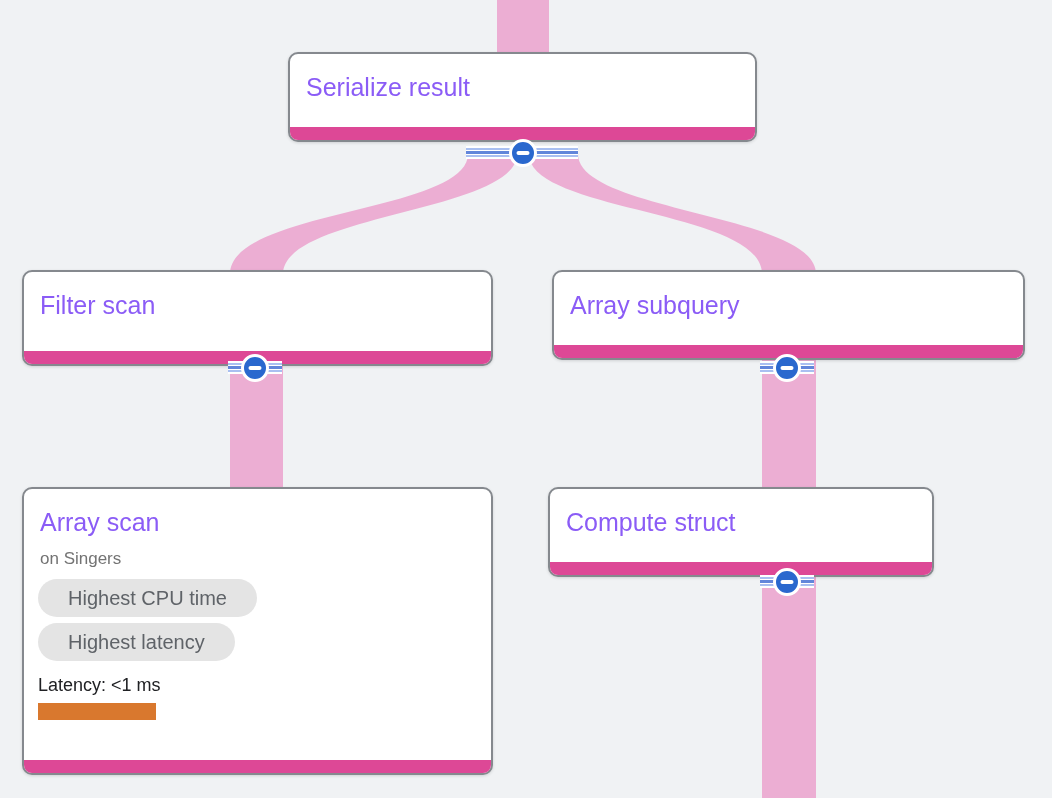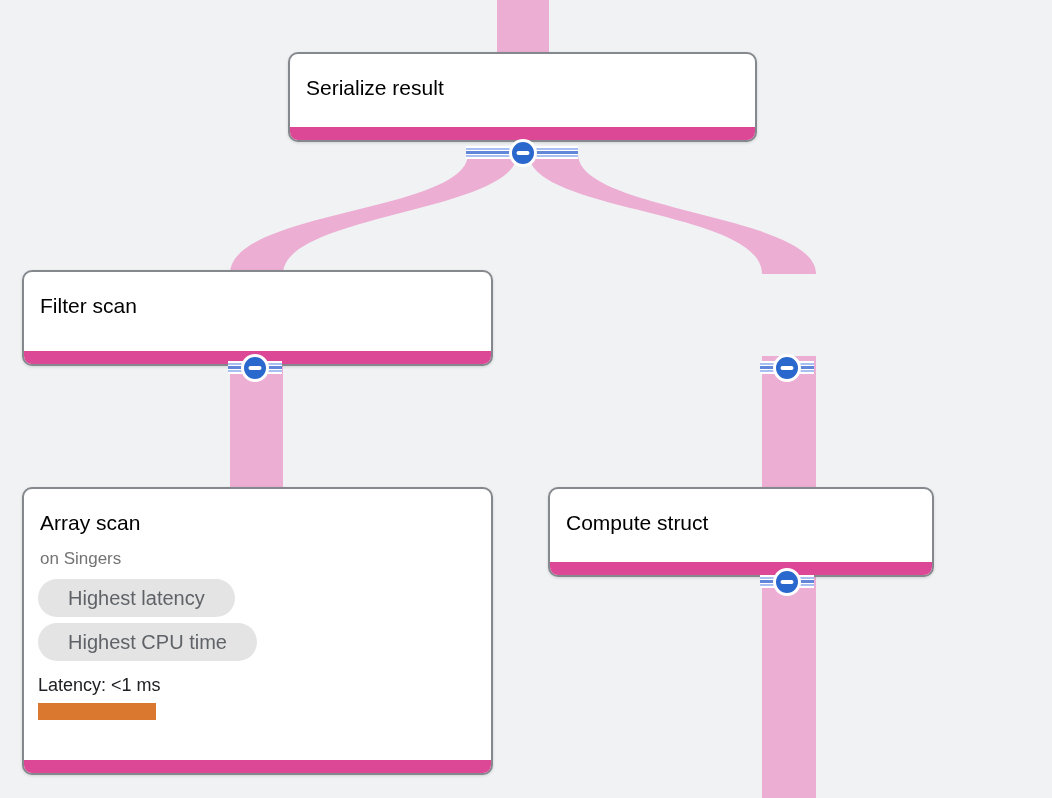--- a/index.html
+++ b/index.html
@@ -26,23 +26,23 @@
     z-index: 2;
     overflow: hidden;
   }
   .node .accent {
     position: absolute;
     left: 0; right: 0; bottom: 0;
     height: 13px;
     background: #dd4896;
   }
   .node .title {
-    font-size: 21px;
+    font-size: 25px;
     line-height: 25px;
-    color: #000000;
+    color: #8b5cf6;
     padding: 21px 16px 0 16px;
     white-space: nowrap;
   }
   #node-serialize { left: 288px; top: 52px;  width: 469px; height: 90px; }
   #node-filter    { left: 22px;  top: 270px; width: 471px; height: 96px; }
   #node-array     { left: 552px; top: 270px; width: 473px; height: 90px; }
   #node-table     { left: 22px;  top: 487px; width: 471px; height: 288px; }
   #node-compute   { left: 548px; top: 487px; width: 386px; height: 90px; }
 
   .subtitle {
@@ -131,26 +131,30 @@
   <div class="node" id="node-serialize">
     <div class="title">Serialize result</div>
     <div class="accent"></div>
   </div>
 
   <div class="node" id="node-filter">
     <div class="title">Filter scan</div>
     <div class="accent"></div>
   </div>
 
+  <div class="node" id="node-array">
+    <div class="title">Array subquery</div>
+    <div class="accent"></div>
+  </div>
 
   <div class="node" id="node-table">
     <div class="title">Array scan</div>
     <div class="subtitle">on Singers</div>
+    <span class="badge">Highest CPU time</span>
     <span class="badge">Highest latency</span>
-    <span class="badge">Highest CPU time</span>
     <div class="metrics">
       <div class="metric">
         <div class="metric-label">Latency: &lt;1 ms</div>
         <div class="metric-bar"></div>
       </div>
     </div>
     <div class="accent"></div>
   </div>
 
   <div class="node" id="node-compute">

